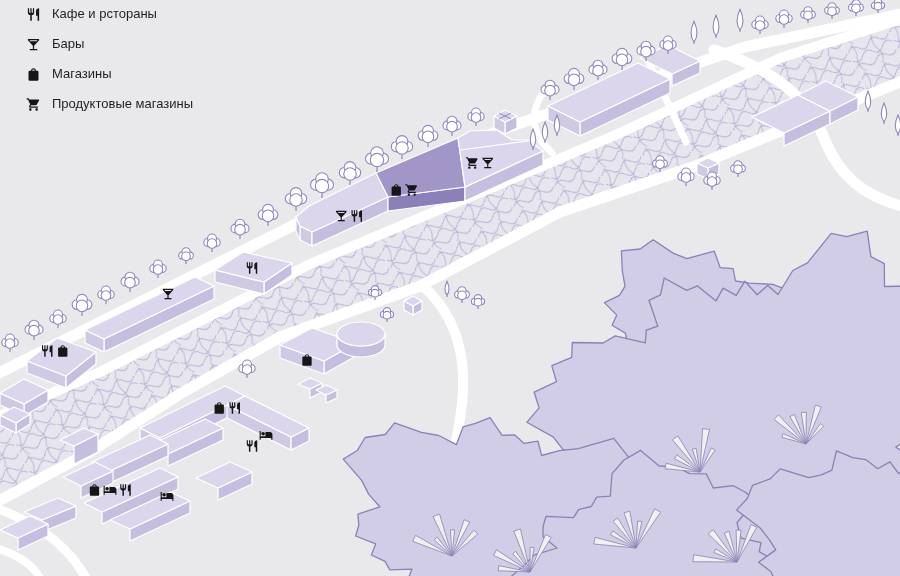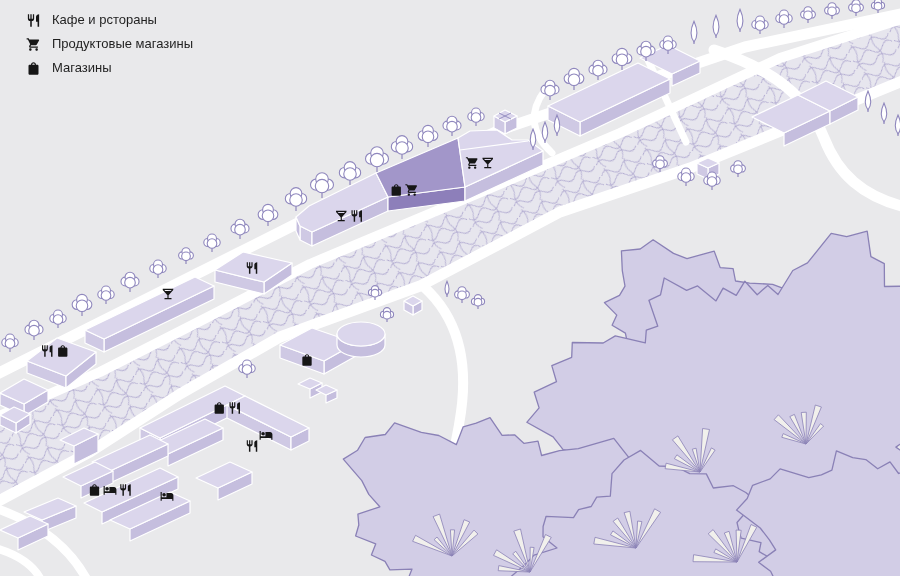--- a/index.html
+++ b/index.html
@@ -18,21 +18,21 @@
   .roofline{fill:none;stroke:var(--outline,#fff);stroke-width:1.2;}
   .glassline{fill:none;stroke:var(--tree-line,#8f87bd);stroke-width:.9;}
   .road{fill:none;stroke:var(--road,#fff);stroke-linecap:round;stroke-linejoin:round;}
   .hedge-base{fill:var(--hedge-base,#e7e6ee);}
   .tree-blob{fill:#fff;stroke:var(--tree-line,#8f87bd);stroke-width:1.1;}
   .trunk{stroke:var(--tree-line,#8f87bd);stroke-width:1.2;fill:none;}
   .forest{fill:var(--forest-fill,#d2cde6);stroke:var(--forest-line,#8a81b6);stroke-width:1.3;stroke-linejoin:round;}
   .fan{fill:#f1f0ec;stroke:var(--forest-line,#8a81b6);stroke-width:.8;stroke-linejoin:round;}
   .marker-icon,.legend-ic{fill:var(--icon,#161616);}
   
-  .legend{position:absolute;left:26px;top:12px;display:flex;flex-direction:column;gap:8px;z-index:5;}
+  .legend{position:absolute;left:26px;top:6px;display:flex;flex-direction:column;gap:14px;z-index:5;}
   .legend-row{display:flex;align-items:center;gap:11px;height:16px;}
   .legend-row svg{width:15px;height:15px;flex:none;}
   .legend-label{font-size:13px;color:var(--legend-text,#1f1f1f);line-height:16px;white-space:nowrap;}
 </style>
 </head>
 <body>
 
 <div class="stage">
 
   <svg width="0" height="0" style="position:absolute" aria-hidden="true">
@@ -650,24 +650,30 @@
 
   <div class="legend">
     <div class="legend-row">
       <svg viewBox="0 0 24 24">
           <use class="legend-ic" href="#i-restaurant"></use>
         </svg>
       <span class="legend-label">Кафе и рстораны</span>
     </div>
     <div class="legend-row">
       <svg viewBox="0 0 24 24">
-          <use class="legend-ic" href="#i-grocery"></use>
+          <use class="legend-ic" href="#i-bar"></use>
         </svg>
-      <span class="legend-label">Продуктовые магазины</span>
+      <span class="legend-label">Бары</span>
     </div>
     <div class="legend-row">
       <svg viewBox="0 0 24 24">
           <use class="legend-ic" href="#i-shop"></use>
         </svg>
       <span class="legend-label">Магазины</span>
     </div>
+    <div class="legend-row">
+      <svg viewBox="0 0 24 24">
+          <use class="legend-ic" href="#i-grocery"></use>
+        </svg>
+      <span class="legend-label">Продуктовые магазины</span>
+    </div>
   </div>
 </div>
 
 </body></html>

